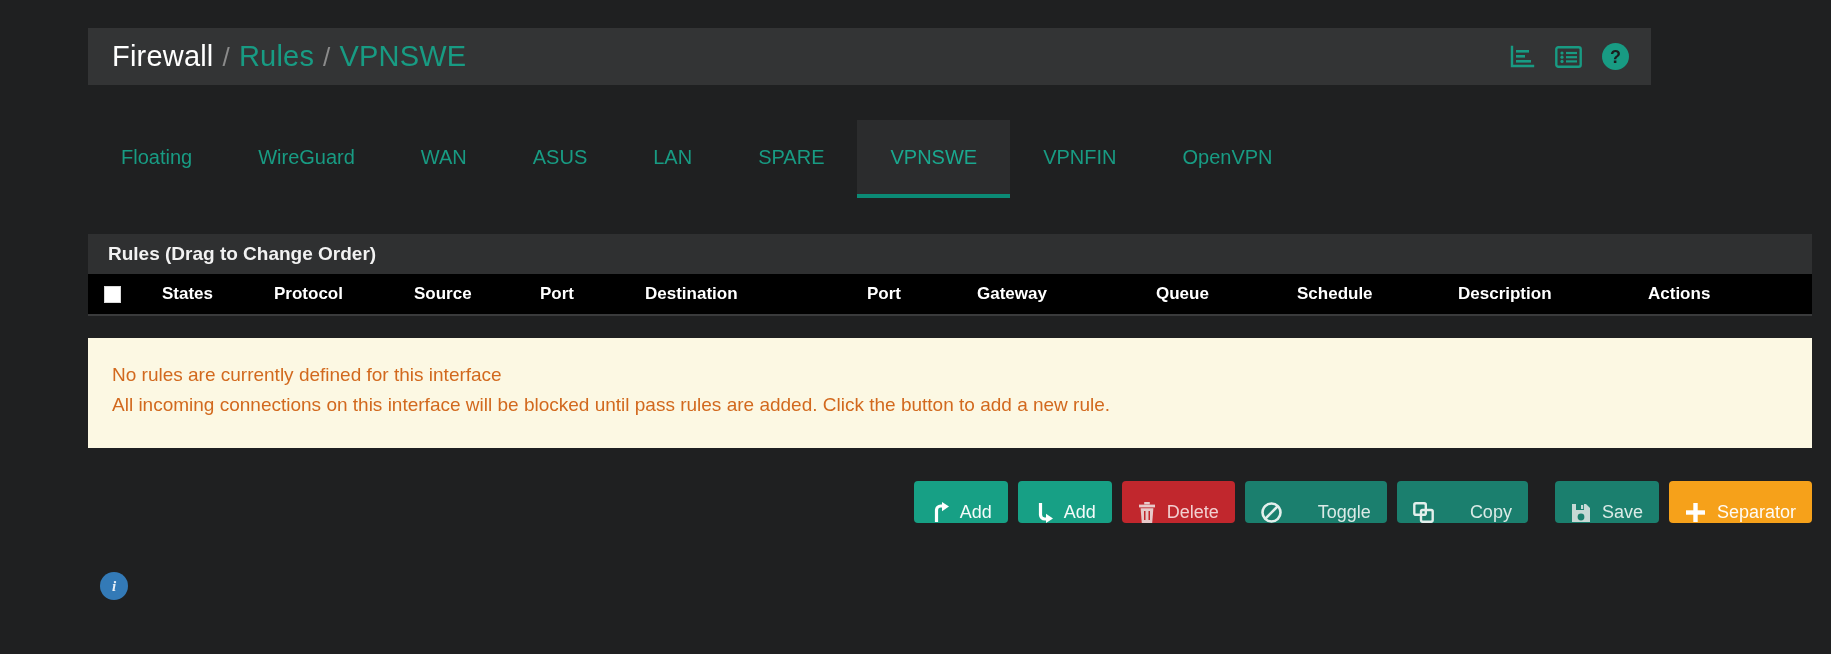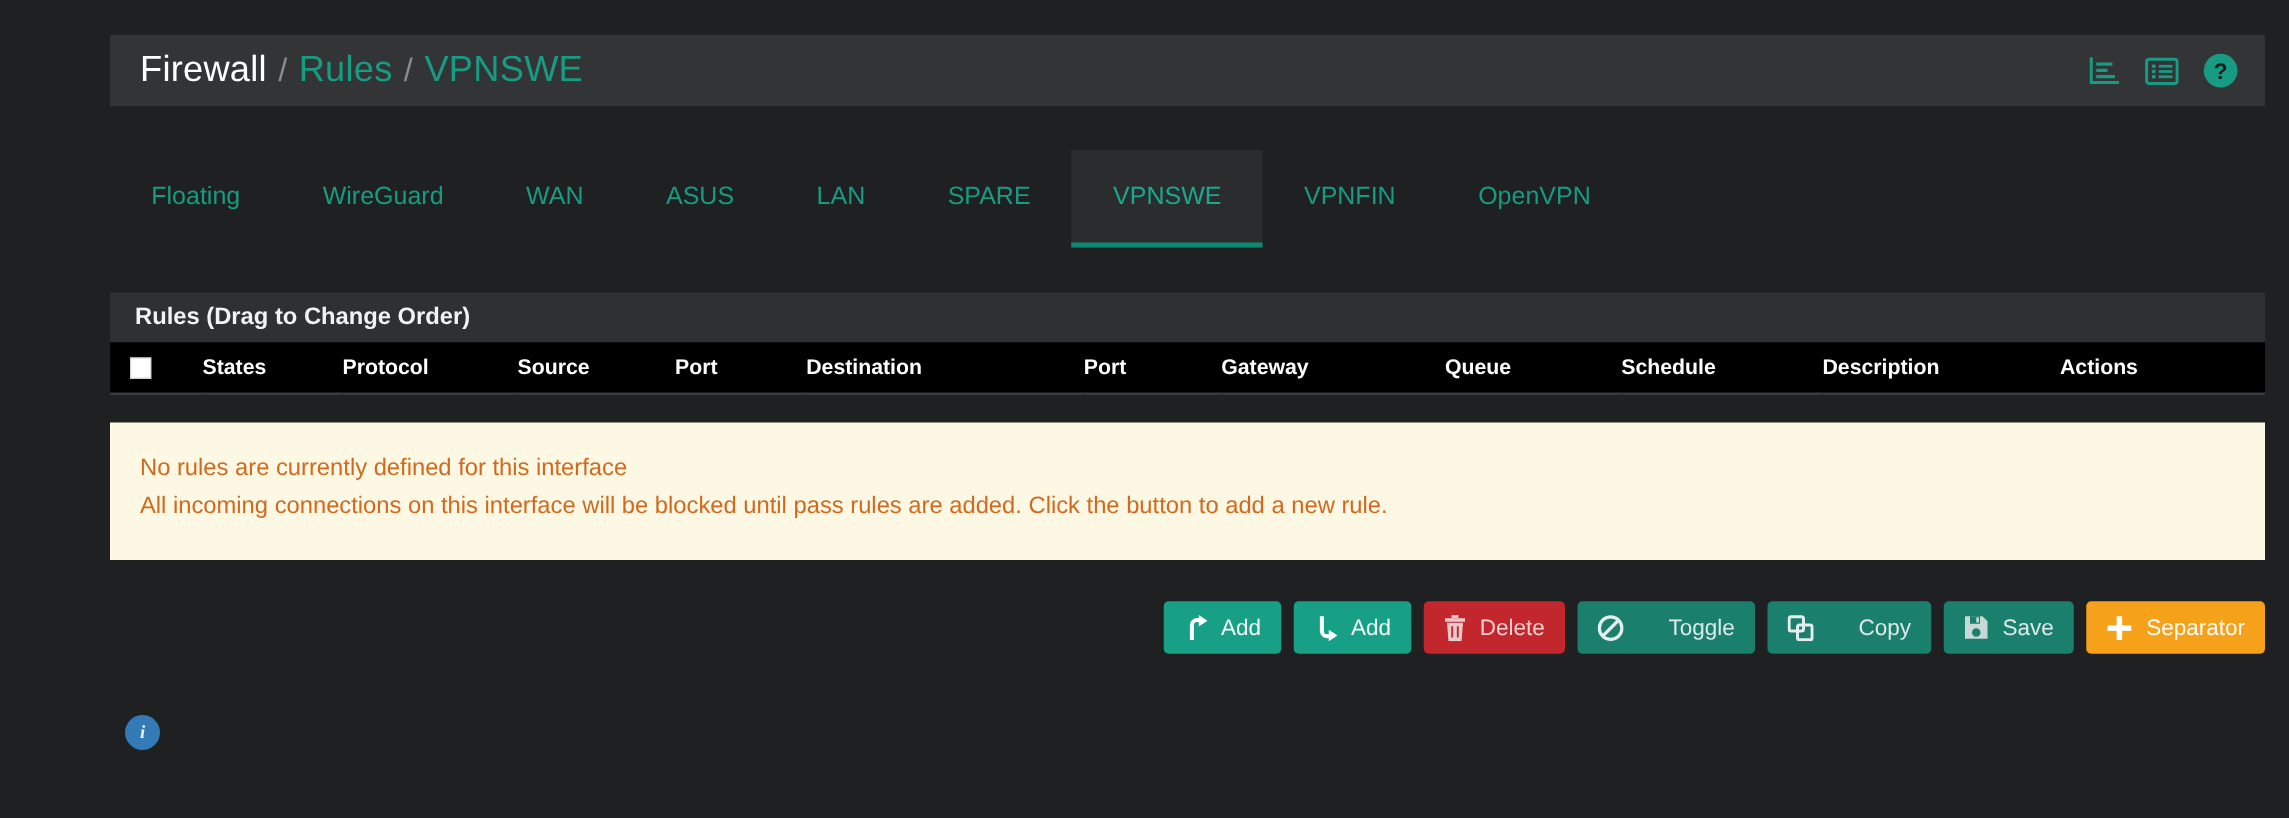--- a/index.html
+++ b/index.html
@@ -21,21 +21,21 @@
     width: 1831px;
     height: 654px;
     background: #1f2021;
   }
 
   
   .header-bar {
     position: absolute;
     left: 88px;
     top: 28px;
-    width: 1724px;
+    width: 1563px;
     height: 57px;
     background: #333435;
     display: flex;
     align-items: center;
     padding: 0 22px 0 24px;
     box-sizing: border-box;
   }
   .breadcrumb {
     display: flex;
     align-items: baseline;
@@ -181,37 +181,37 @@
   .btn-row {
     position: absolute;
     right: 19px;
     top: 481px;
     display: flex;
     align-items: center;
     gap: 10px;
   }
   .btn {
     display: flex;
-    align-items: center;
+    align-items: flex-end;
     gap: 11px;
     height: 42px;
     padding: 0 16px;
     border-radius: 4px;
     font-size: 18px;
     color: #ffffff;
     cursor: pointer;
     box-sizing: border-box;
     white-space: nowrap;
     border: none;
     font-family: "Liberation Sans", sans-serif;
   }
   .btn-add     { background: #17a085; }
   .btn-delete  { background: #c1272d; }
   .btn-neutral { background: #1b7f6e; gap: 36px; }
-  .btn-save    { background: #1b7f6e; }
+  .btn-save    { background: #1b7f6e; margin-left: 17px; }
   .btn-sep     { background: #f6a11a; }
   .btn .ic { line-height: 0; display: block; }
   .btn .lbl { opacity: .96; }
   .btn-delete .lbl { color: #f5d7d7; }
   .btn-neutral .lbl, .btn-save .lbl { color: #e3efec; }
 
   
   .info-badge {
     position: absolute;
     left: 100px;

